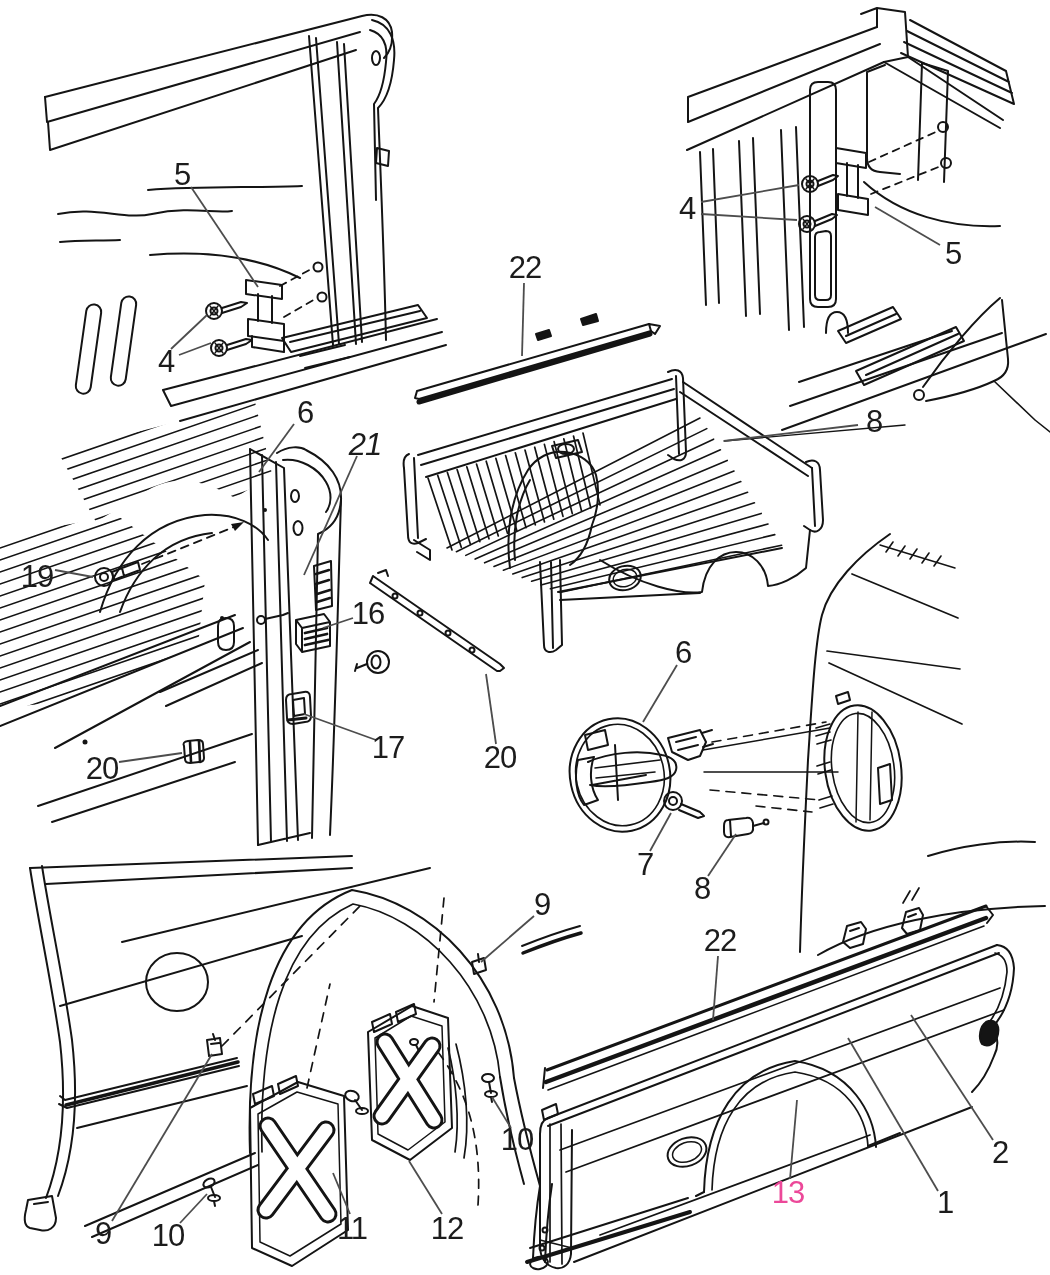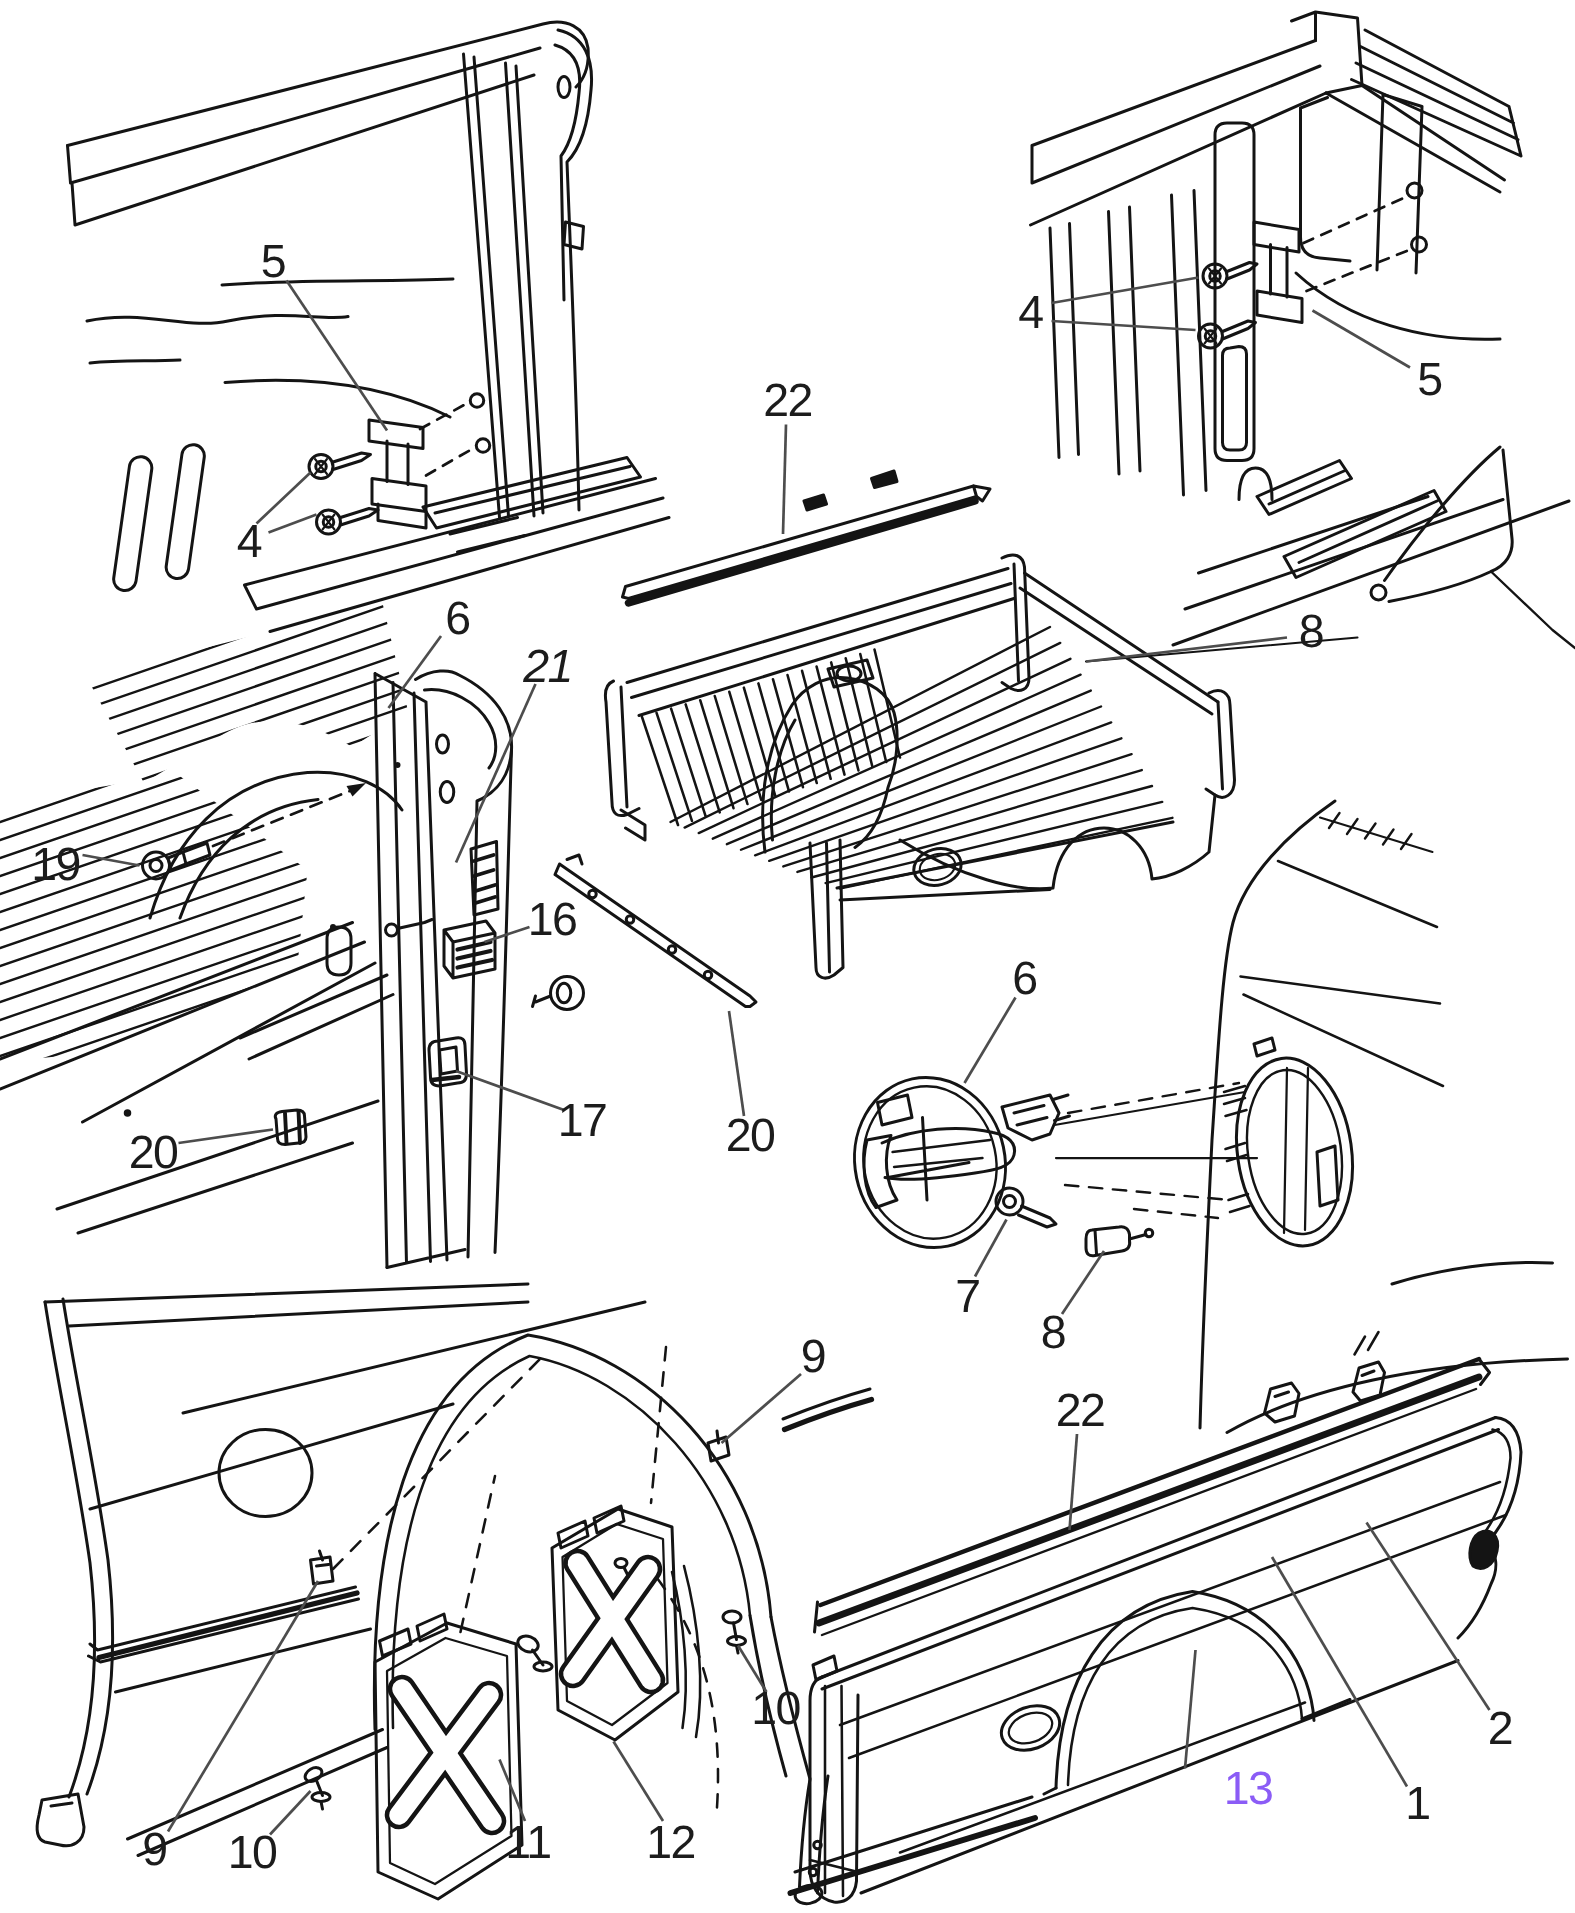--- a/index.html
+++ b/index.html
@@ -404,18 +404,18 @@
       <div class="callout" style="left: 683px; top: 652px; color: rgb(28, 28, 28);">6</div>
       <div class="callout" style="left: 645px; top: 864px; color: rgb(28, 28, 28);">7</div>
       <div class="callout" style="left: 702px; top: 888px; color: rgb(28, 28, 28);">8</div>
       <div class="callout" style="left: 542px; top: 904px; color: rgb(28, 28, 28);">9</div>
       <div class="callout" style="left: 103px; top: 1233px; color: rgb(28, 28, 28);">9</div>
       <div class="callout" style="left: 168px; top: 1235px; color: rgb(28, 28, 28);">10</div>
       <div class="callout" style="left: 352px; top: 1228px; color: rgb(28, 28, 28);">11</div>
       <div class="callout" style="left: 447px; top: 1228px; color: rgb(28, 28, 28);">12</div>
       <div class="callout" style="left: 517px; top: 1139px; color: rgb(28, 28, 28);">10</div>
       <div class="callout" style="left: 720px; top: 940px; color: rgb(28, 28, 28);">22</div>
-      <div class="callout" style="left: 788px; top: 1192px; color: #8b5cf6; margin-left: 44px;">13</div>
+      <div class="callout" style="left: 788px; top: 1192px; color: #ec4899;">13</div>
       <div class="callout" style="left: 945px; top: 1202px; color: rgb(28, 28, 28);">1</div>
       <div class="callout" style="left: 1000px; top: 1152px; color: rgb(28, 28, 28);">2</div>
     </div>
 
 </div>
 
 </body></html>

